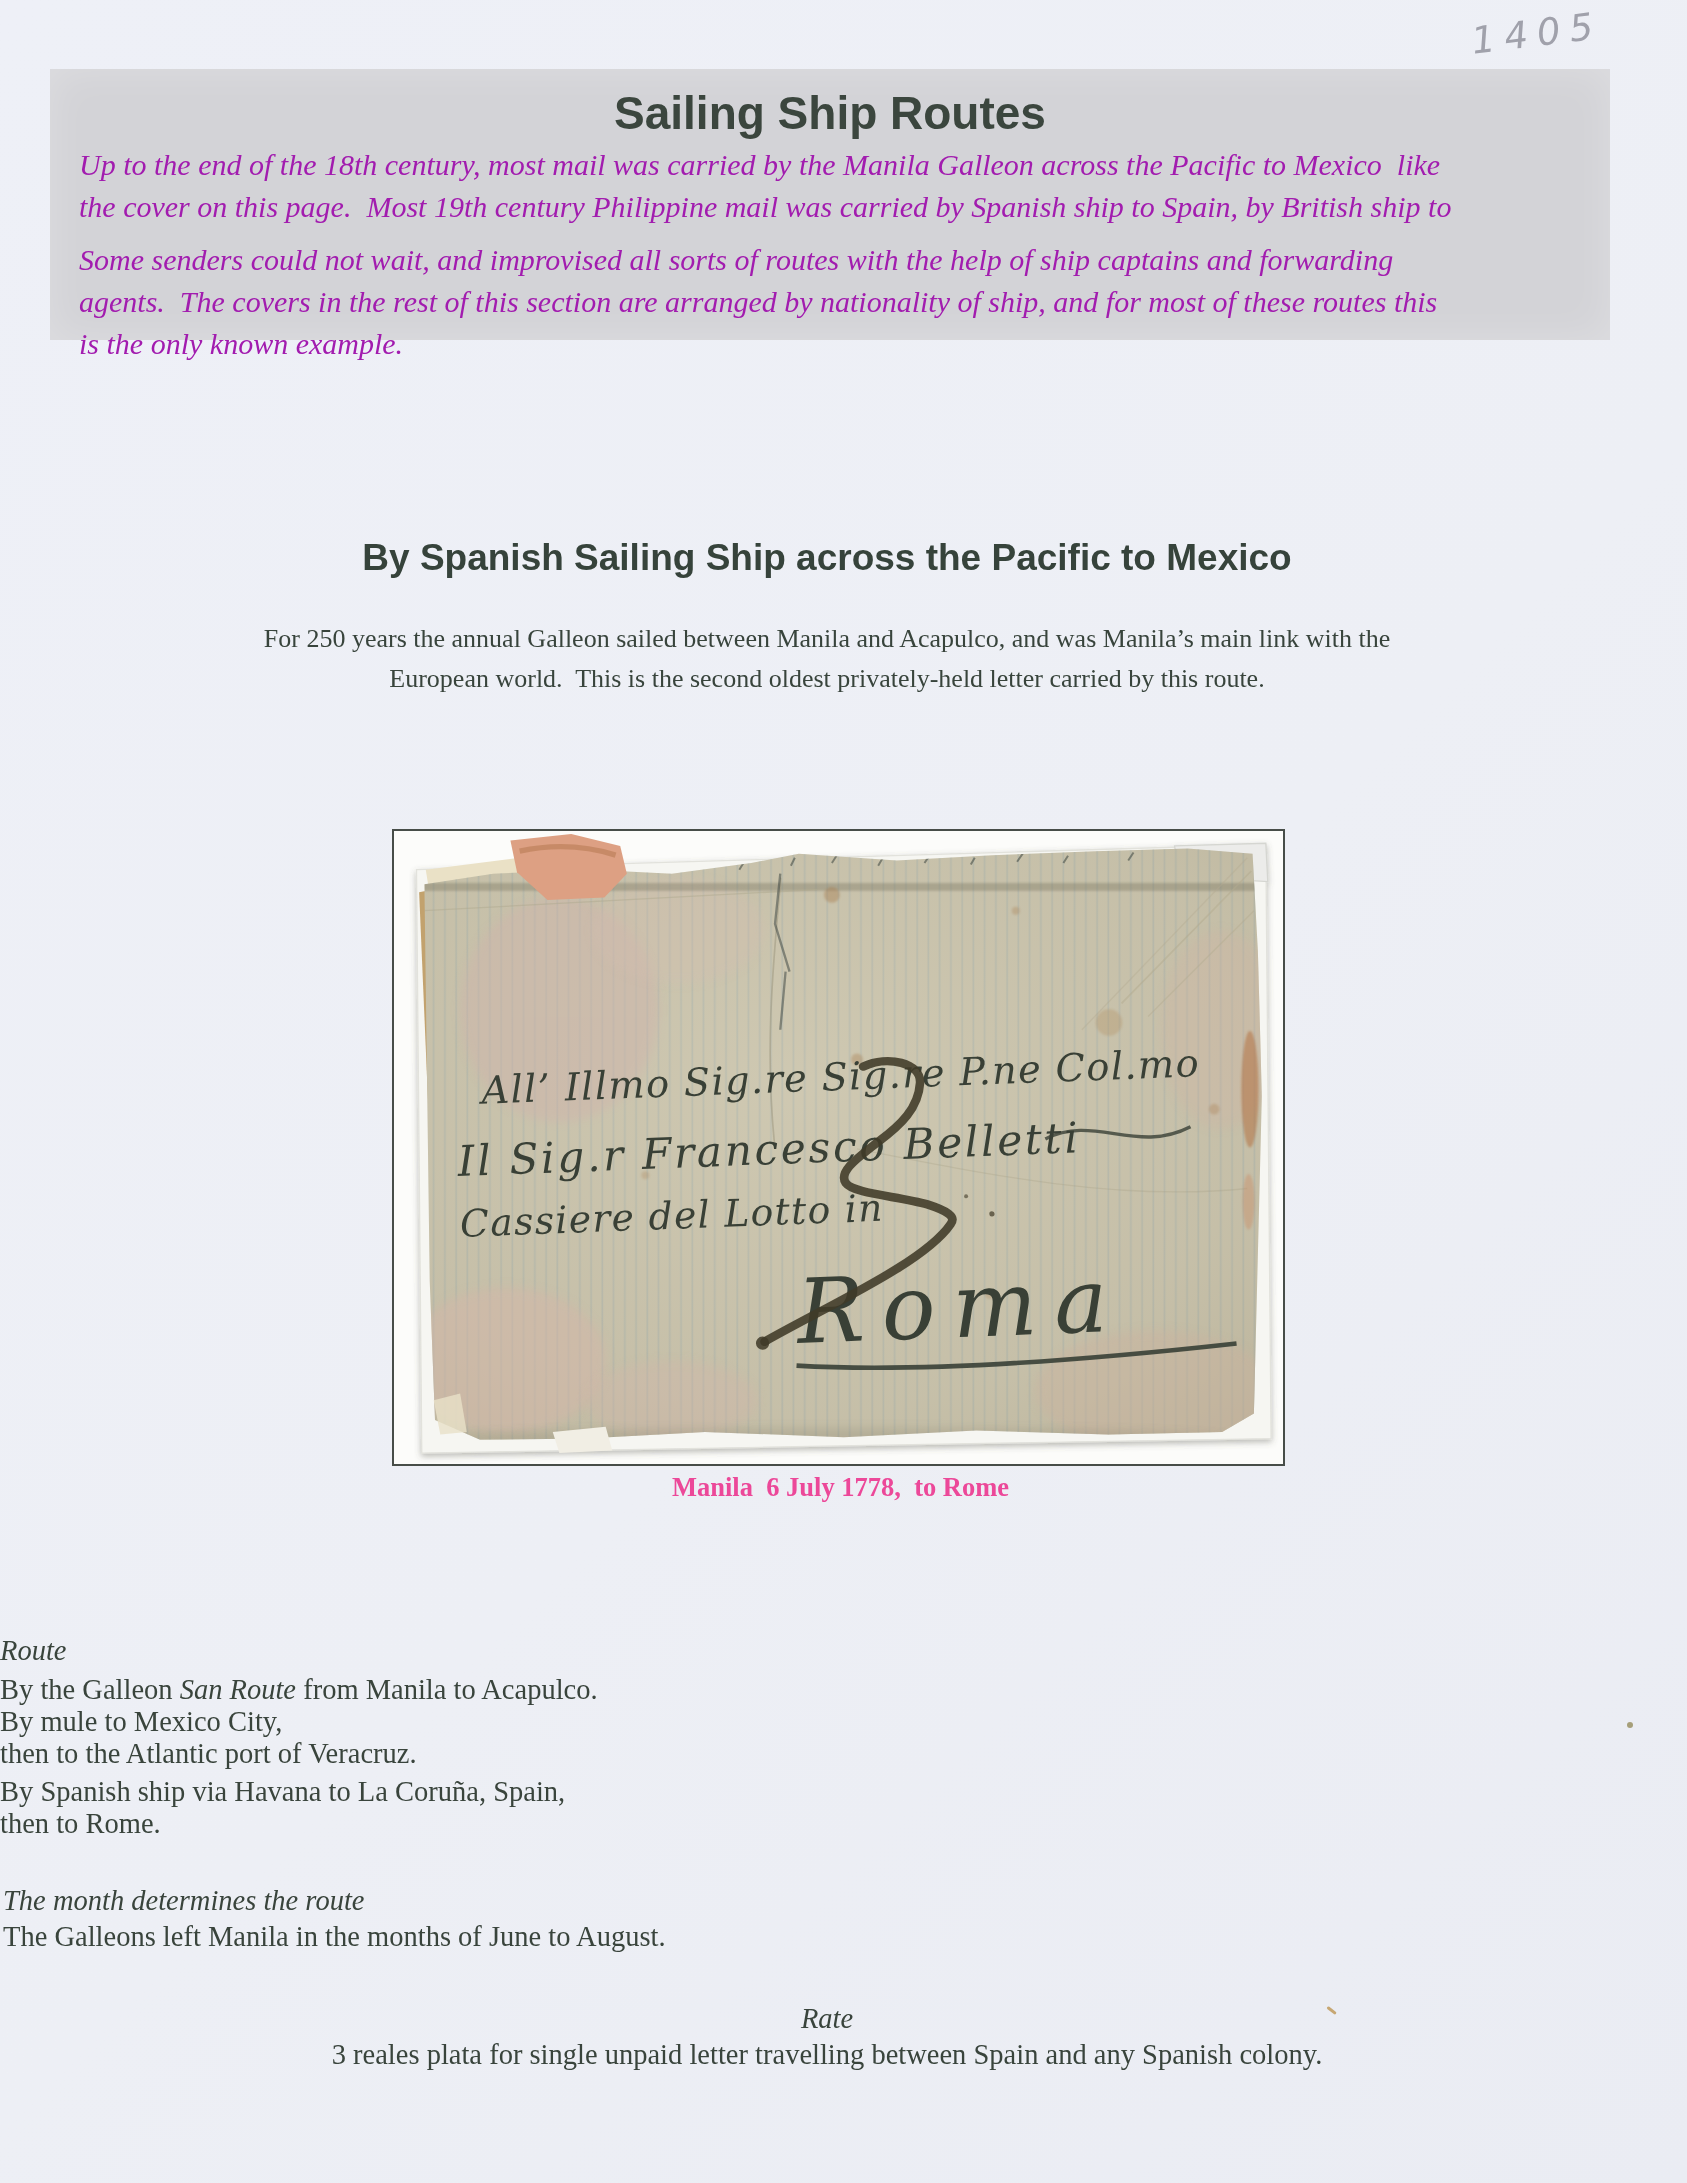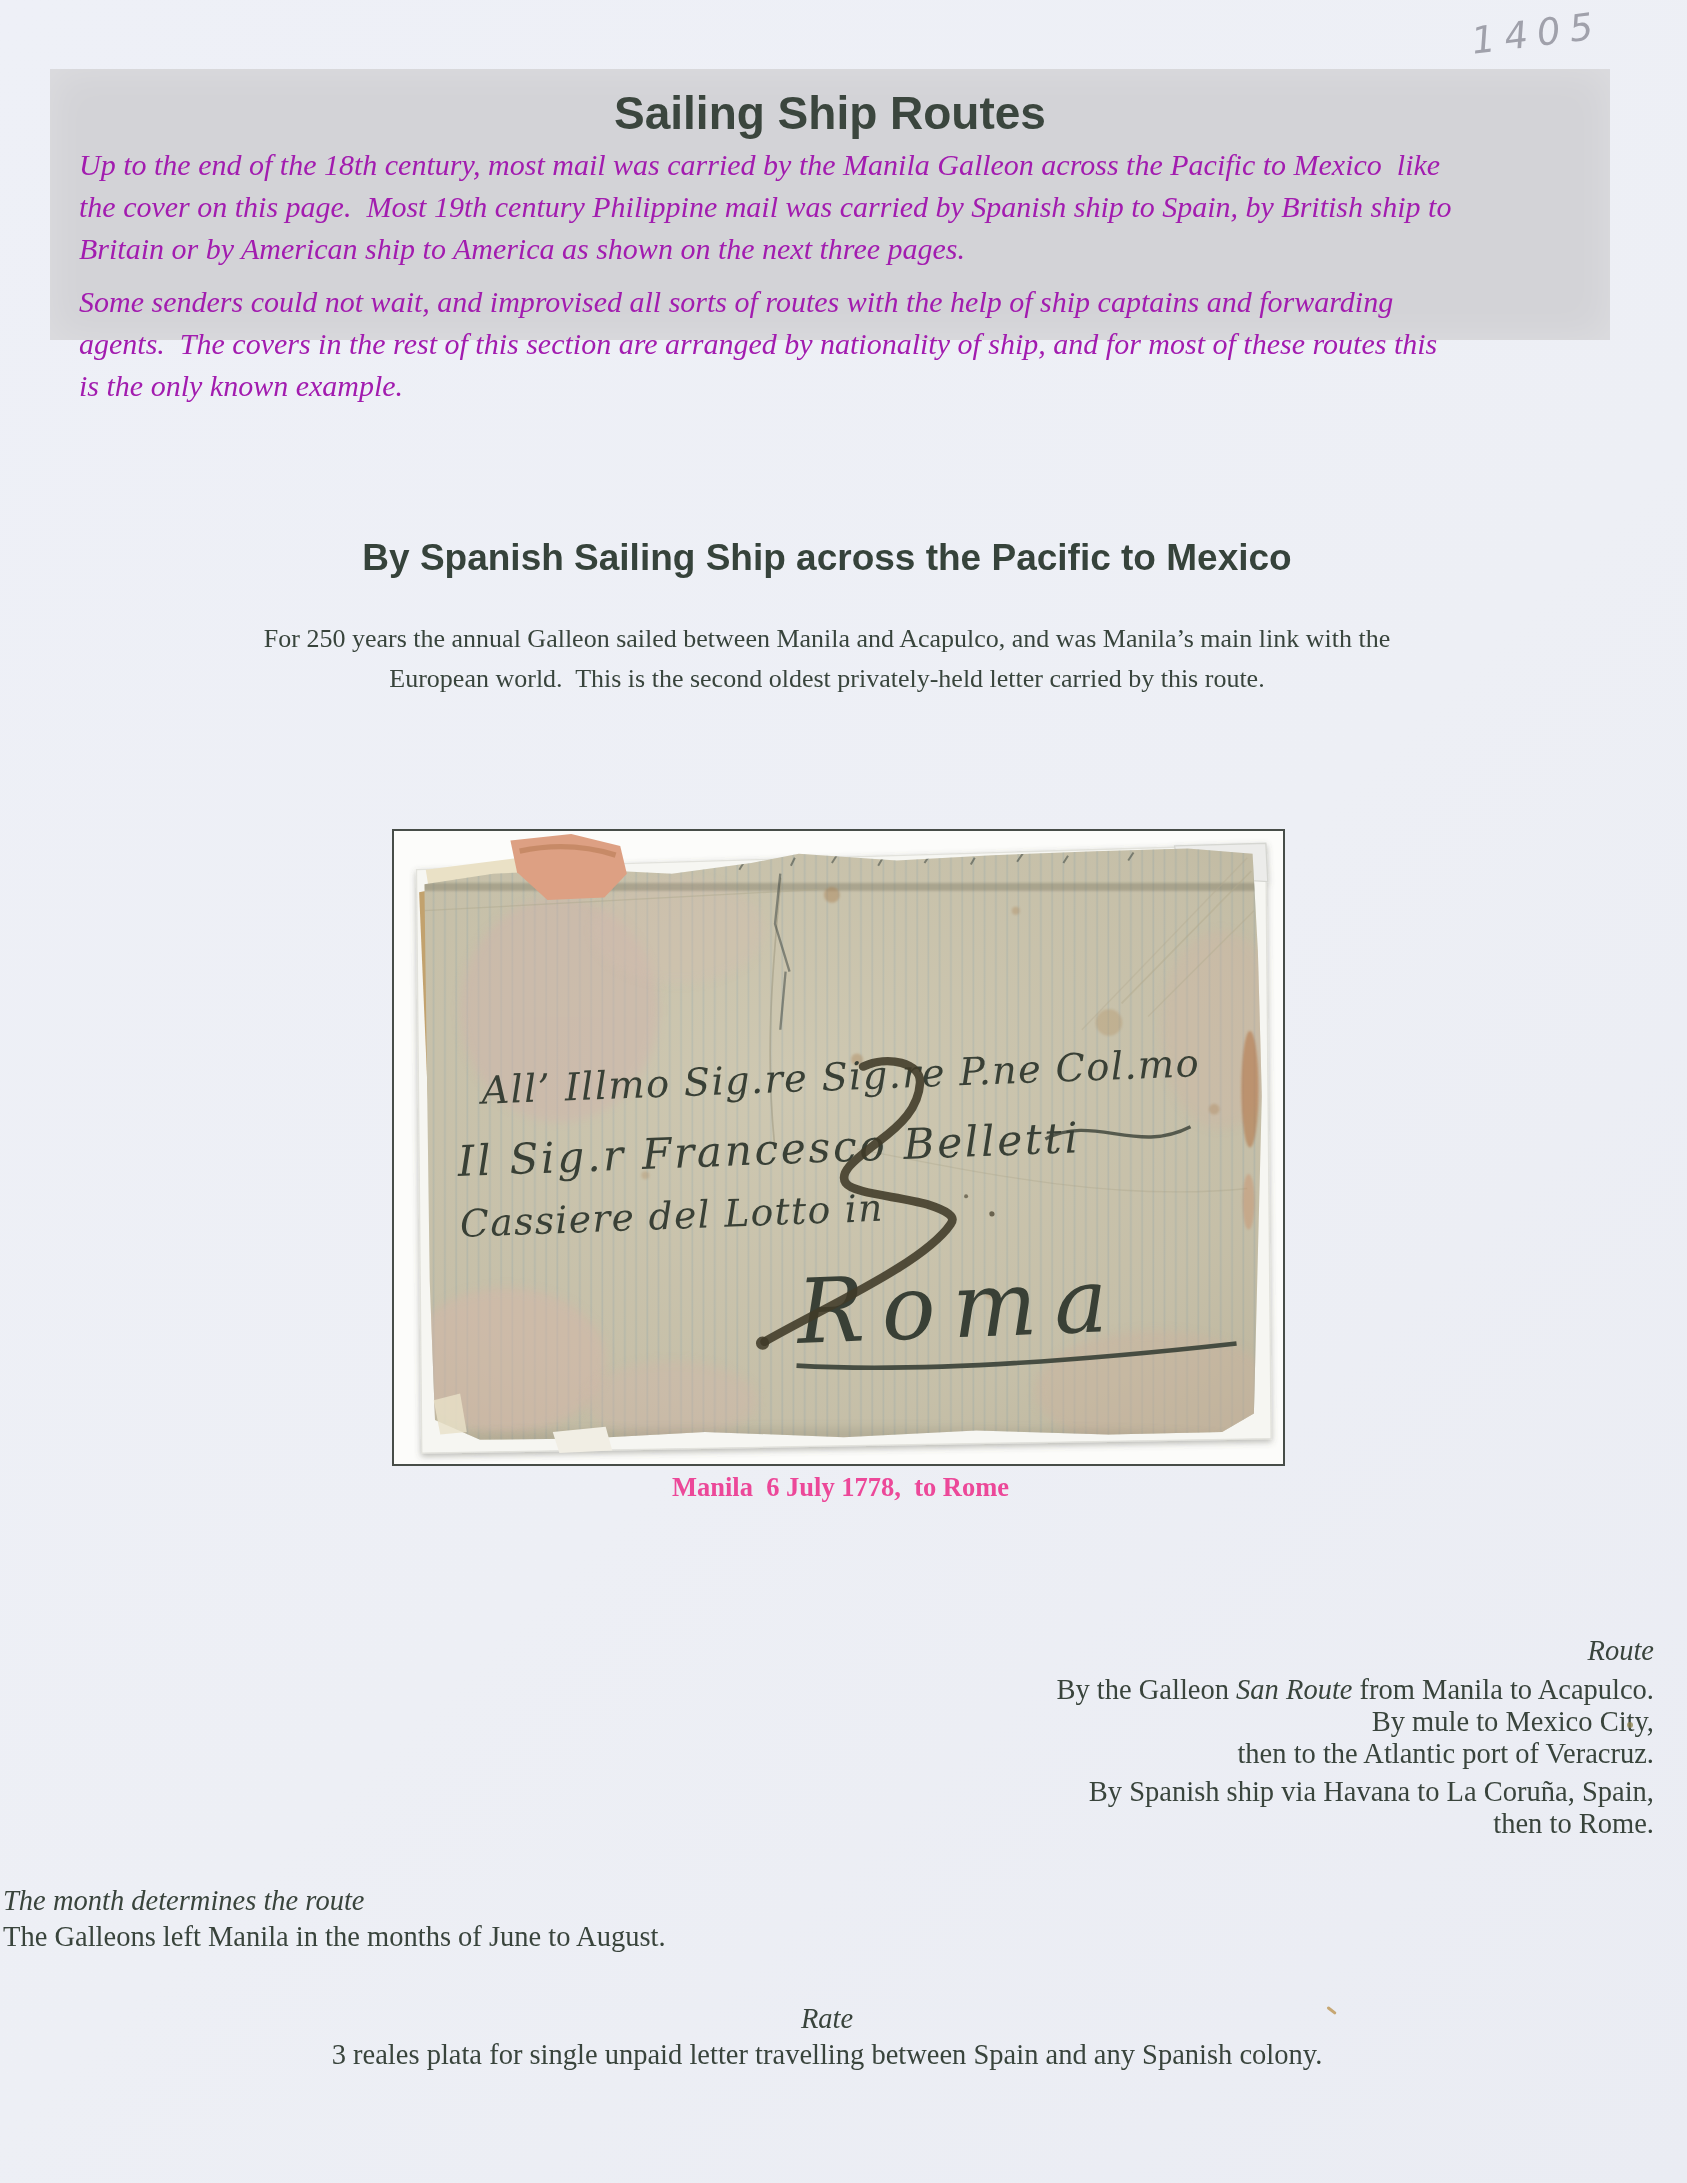--- a/index.html
+++ b/index.html
@@ -46,21 +46,21 @@
     left:392px;top:829px;width:889px;height:633px;
     border:2px solid #474d48;background:#fcfcfa;
   }
   .cover-frame svg{position:absolute;left:0;top:0;width:100%;height:100%;}
   
   .caption{
     left:0;top:1472px;width:1681px;text-align:center;
     font-weight:bold;font-size:26.5px;color:#ec4899;white-space:pre;
   }
   
-  .route-block{left:0;top:1635px;width:1654px;text-align:right;}
+  .route-block{left:0;top:1635px;width:1654px;text-align:left;}
   .month-block{left:3px;top:1885px;width:1654px;text-align:left;}
   .rate-block{left:0;top:2003px;width:1654px;text-align:center;}
   .t-line{font-size:28.5px;line-height:32px;color:#39443c;white-space:pre;}
   .t-it{font-style:italic;}
   .gap-top{margin-top:6.6px;}
   .m-top6{margin-top:4px;}
   
   .speck-dot{
     left:1627px;top:1722px;width:6px;height:6px;border-radius:50%;
     background:#8f8450;opacity:.75;
@@ -73,21 +73,20 @@
 </head>
 <body>
 
 <div class="abs pencil">1405</div>
 
 <div class="abs header-box">
   <div class="box-title">Sailing Ship Routes</div>
   <div class="box-para">
     <div class="box-line">Up to the end of the 18th century, most mail was carried by the Manila Galleon across the Pacific to Mexico  like</div>
     <div class="box-line">the cover on this page.  Most 19th century Philippine mail was carried by Spanish ship to Spain, by British ship to</div>
-    <div class="box-line">Britain or by American ship to America as shown on the next three pages.</div>
   </div>
   <div class="box-para second">
     <div class="box-line">Some senders could not wait, and improvised all sorts of routes with the help of ship captains and forwarding</div>
     <div class="box-line">agents.  The covers in the rest of this section are arranged by nationality of ship, and for most of these routes this</div>
     <div class="box-line">is the only known example.</div>
   </div>
 </div>
 
 <h2 class="abs section-heading">By Spanish Sailing Ship across the Pacific to Mexico</h2>
 <div class="abs section-intro">

